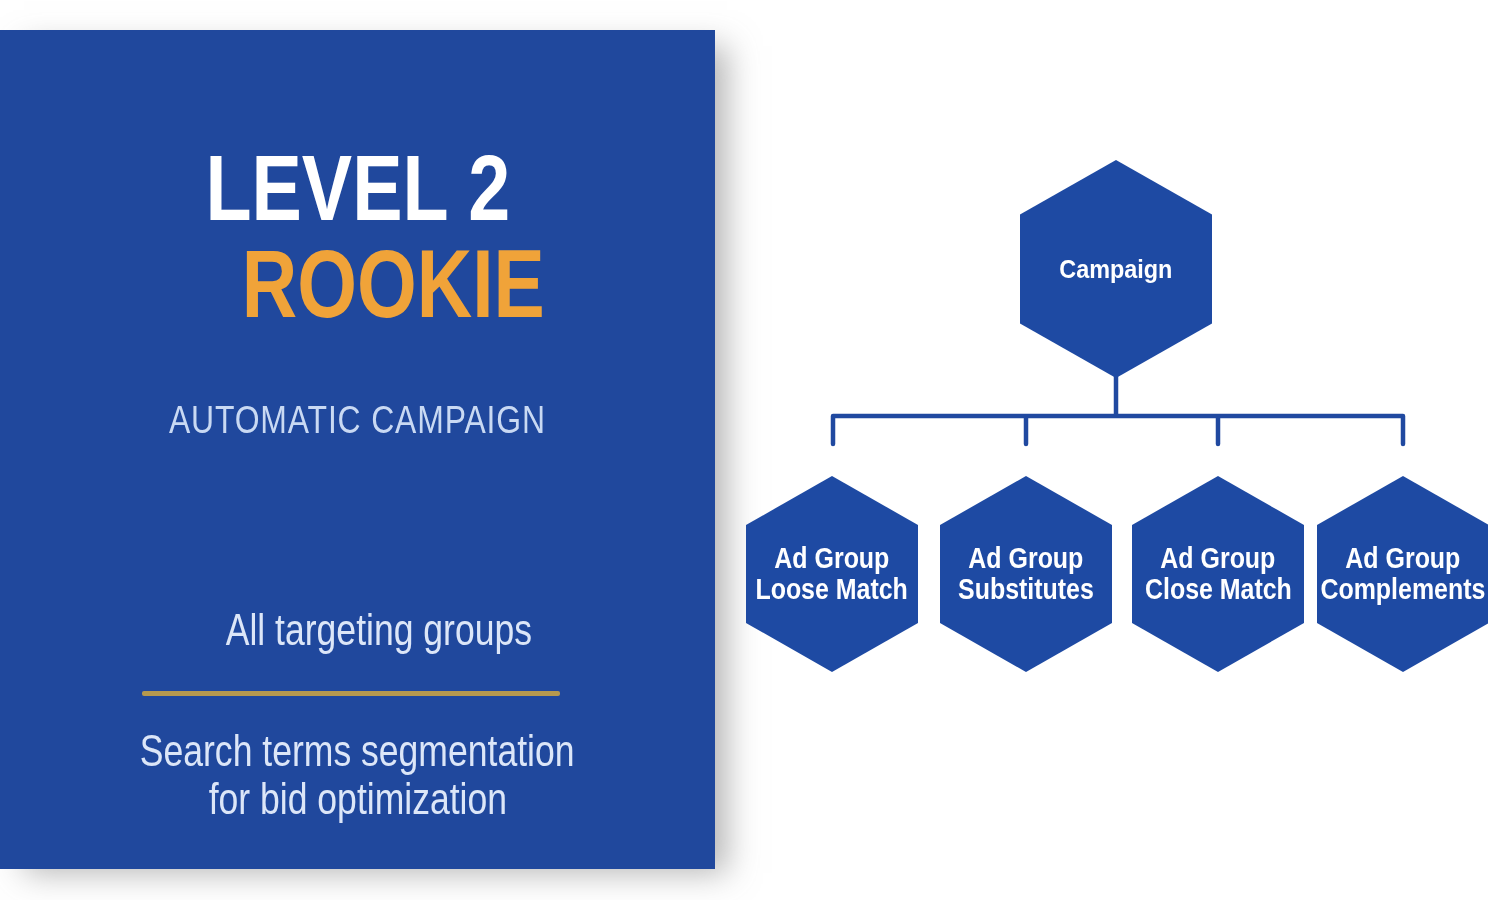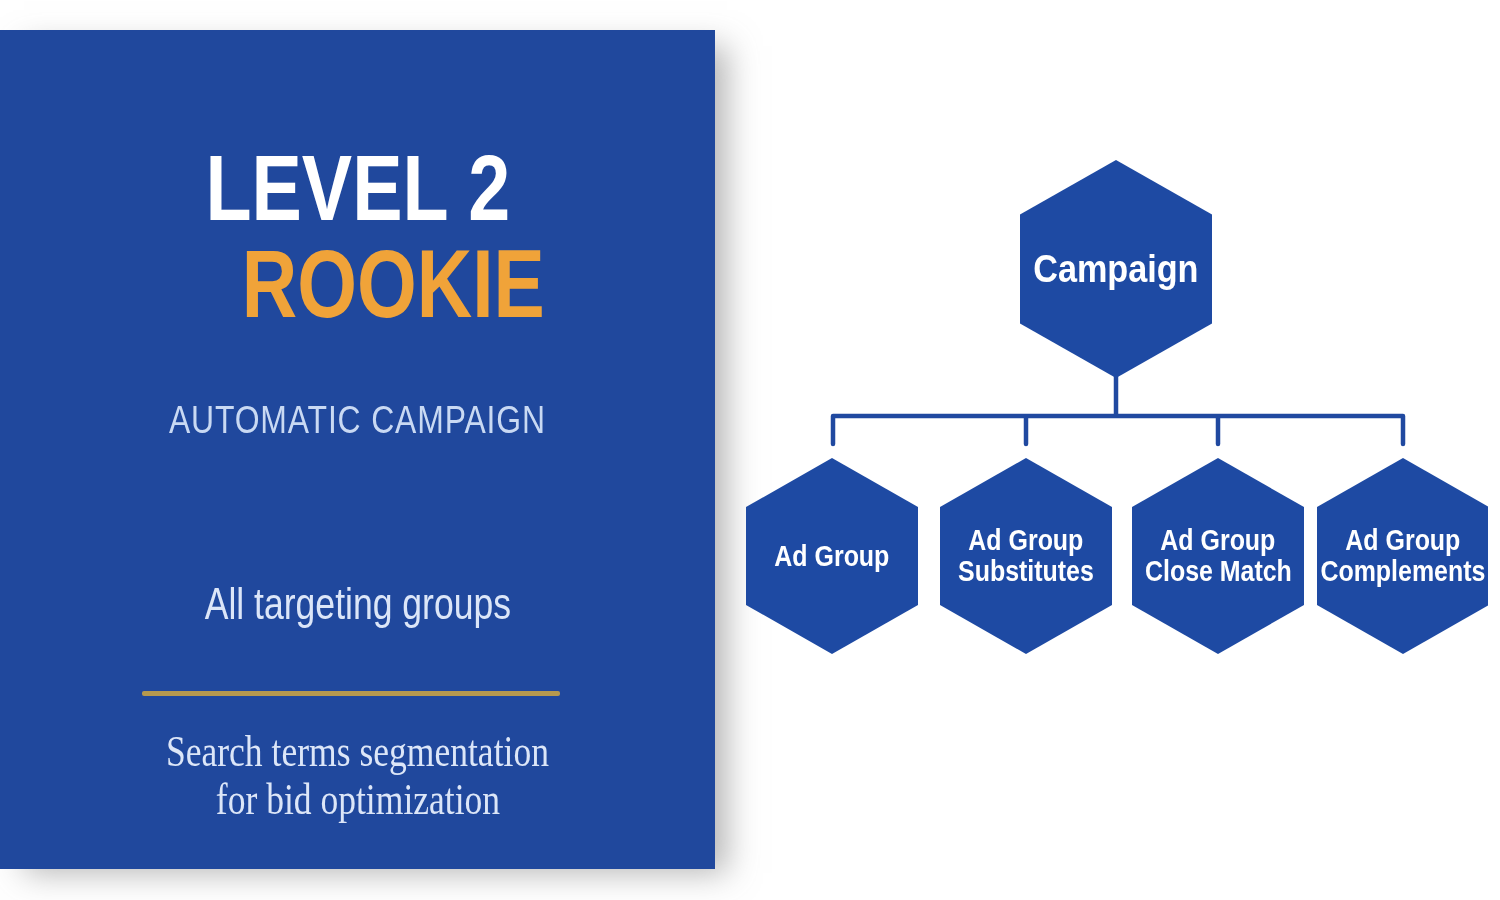--- a/index.html
+++ b/index.html
@@ -23,44 +23,44 @@
   .h1 .cond{transform:scaleX(.82);}
   .h2{top:206px;font-size:96px;line-height:96px;font-weight:bold;
       color:var(--accent-orange,#F0A339);margin-left:36px;}
   .h2 .cond{transform:scaleX(.80);}
   .sub{top:368px;font-size:38px;line-height:44px;font-weight:normal;
       color:var(--subtitle,#C9D9F3);letter-spacing:1px;}
   .sub .cond{transform:scaleX(.84);}
 
   .bodytext{color:var(--body,#DCE6F8);font-size:45px;line-height:48px;font-weight:normal;}
   .bodytext .cond{transform:scaleX(.79);}
-  .b1{top:550px;}
-  .b2{top:697px;font-family:Liberation Serif, serif;}
+  .b1{top:576px;padding-left:21px;}
+  .b2{top:697px;}
 
   .divider{
     position:absolute;left:142px;top:661px;width:418px;height:5px;
     background:var(--divider,#B5994E);border-radius:2px;
   }
 
   
   .diagram{position:absolute;inset:0;}
   .connectors{position:absolute;left:0;top:0;width:1500px;height:900px;}
 
   .hex{
     position:absolute;
     clip-path:polygon(50% 0,100% 25%,100% 75%,50% 100%,0 75%,0 25%);
     background:var(--hex,#1E4AA3);
     color:var(--title-white,#ffffff);
     display:flex;flex-direction:column;align-items:center;justify-content:center;
     text-align:center;
   }
   .hex.root{left:1020px;top:160px;width:192px;height:218px;
-    font-size:38px;font-weight:bold;line-height:40px;}
+    font-size:26px;font-weight:bold;line-height:40px;}
   .hex.root .cond{transform:scaleX(.90);}
-  .hex.child{width:172px;height:196px;top:458px;
+  .hex.child{width:172px;height:196px;top:476px;
     font-size:29px;font-weight:bold;line-height:31px;}
   .hex.child .cond{transform:scaleX(.86);}
   .c0{left:746px;}
   .c1{left:940px;}
   .c2{left:1132px;}
   .c3{left:1317px;}
   .hexline{display:block;}
 </style>
 </head>
 <body>
@@ -104,20 +104,21 @@
                M1026 416 L1026 444
                M1218 416 L1218 444" fill="none" stroke="#2049A0" stroke-width="4.5" stroke-linecap="round" stroke-linejoin="round"></path>
     </svg>
 
     <div class="hex root">
       <span class="cond">Campaign</span>
     </div>
 
     <div class="hex child c0">
       <span class="hexline"><span class="cond">Ad Group</span></span>
+      <span class="hexline"><span class="cond">Loose Match</span></span>
     </div>
 
     <div class="hex child c1">
       <span class="hexline"><span class="cond">Ad Group</span></span>
       <span class="hexline"><span class="cond">Substitutes</span></span>
     </div>
 
     <div class="hex child c2">
       <span class="hexline"><span class="cond">Ad Group</span></span>
       <span class="hexline"><span class="cond">Close Match</span></span>

